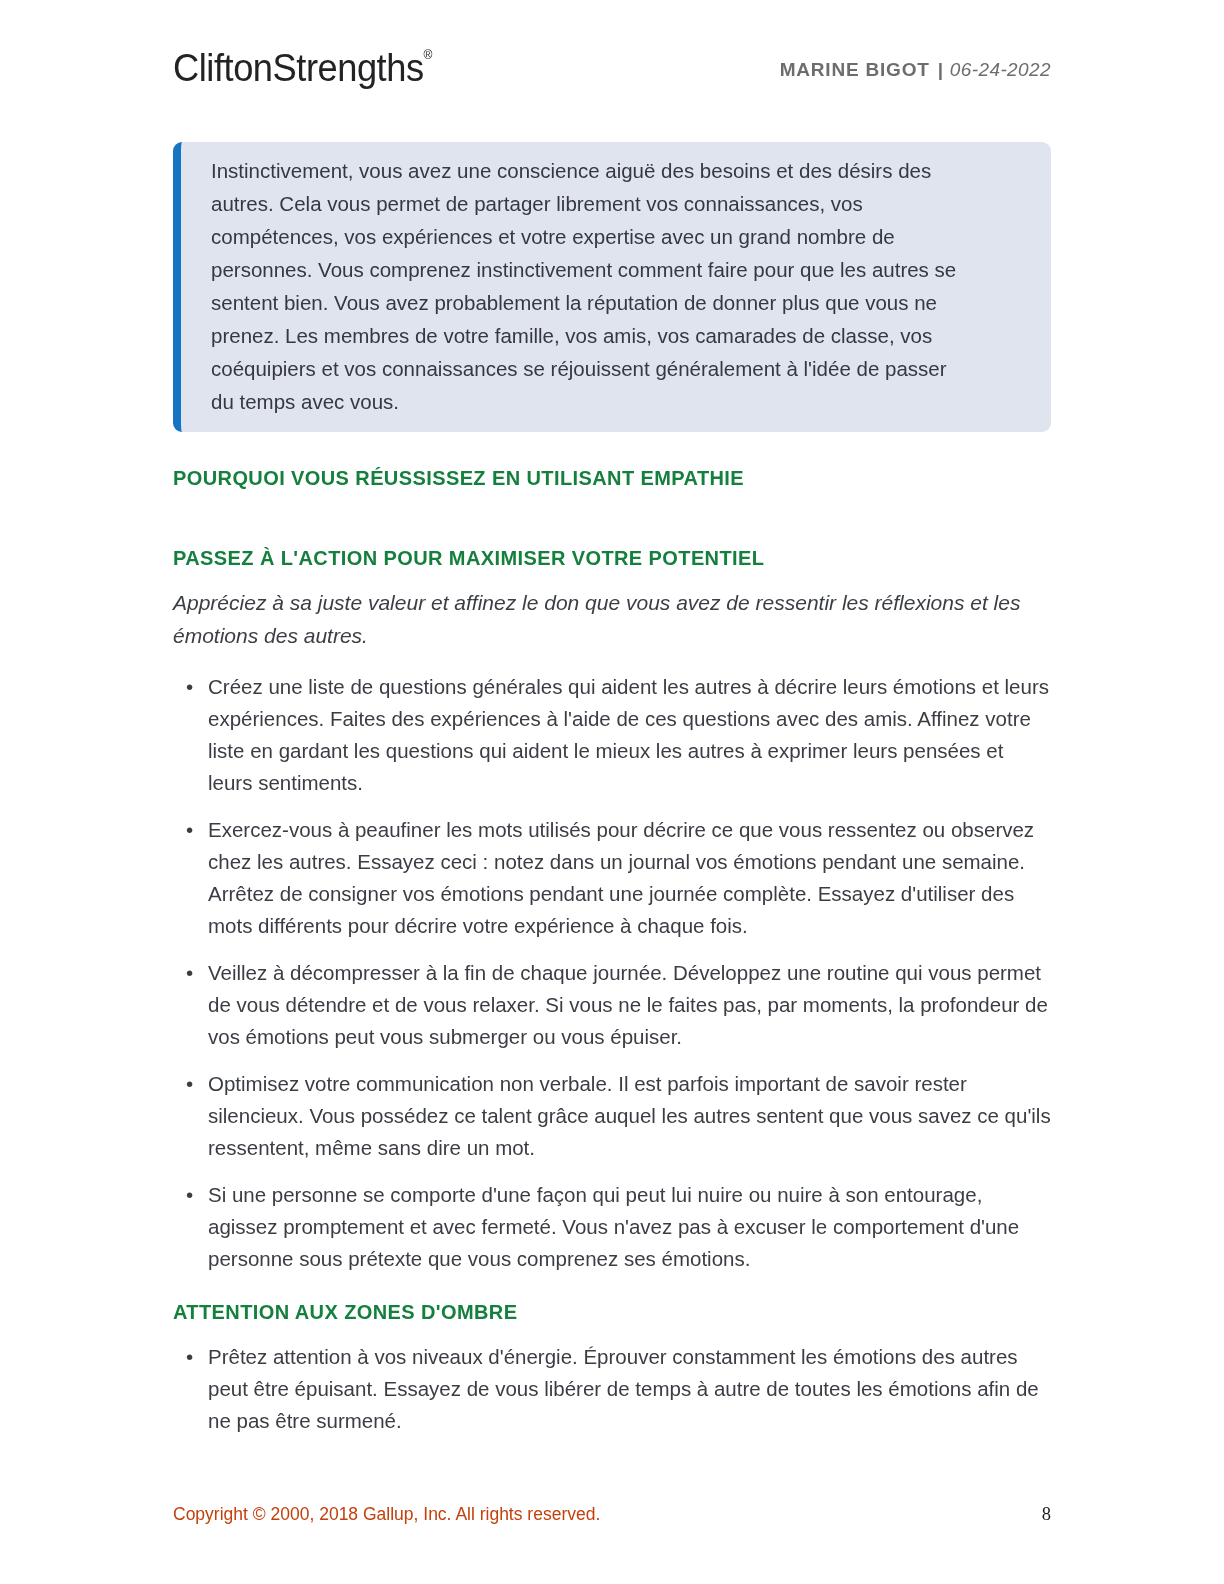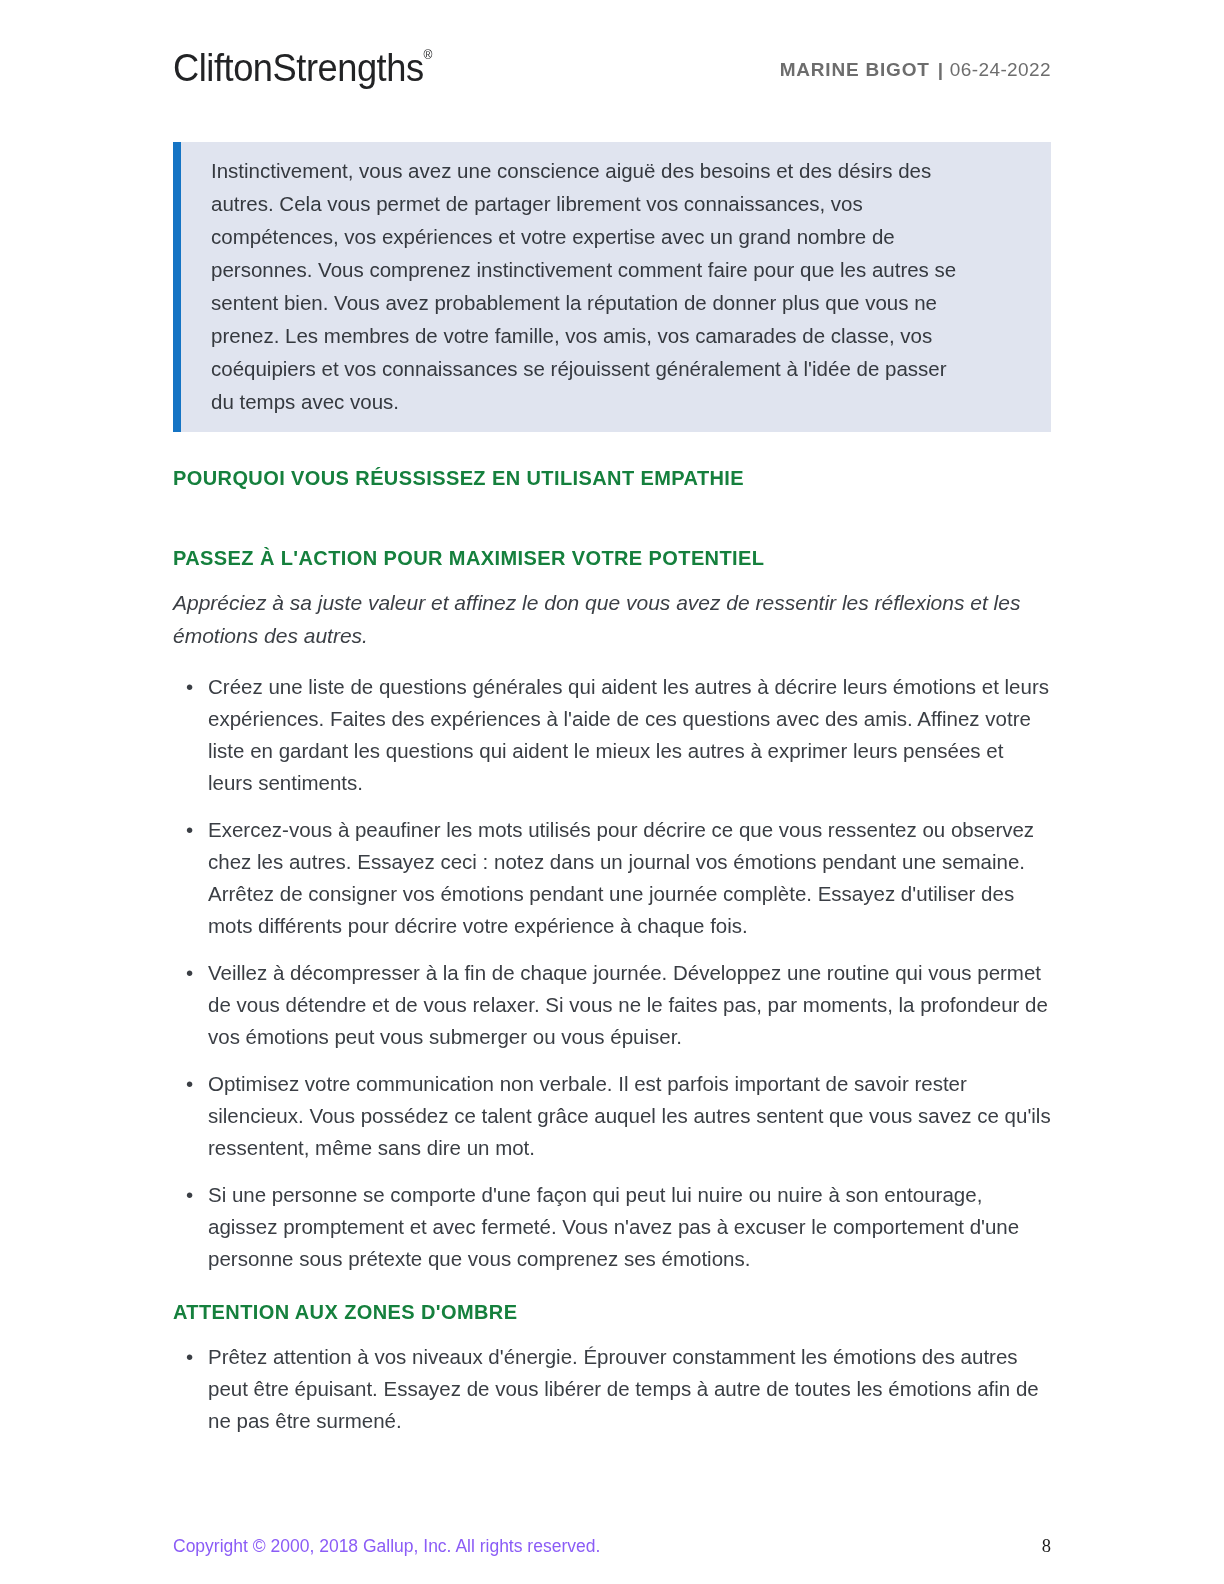--- a/index.html
+++ b/index.html
@@ -42,36 +42,36 @@
   }
   .header-meta {
     margin-top: 13px;
     font-size: 19px;
     color: #6d6d6d;
     letter-spacing: 0.8px;
     white-space: nowrap;
   }
   .header-meta .user { font-weight: 700; }
   .header-meta .sep  { font-weight: 700; margin: 0 6px 0 8px; }
-  .header-meta .date { font-weight: 400; letter-spacing: 0.4px; }
+  .header-meta .date { font-weight: 400; letter-spacing: 0.4px; font-style: italic; }
 
   
   .callout {
     background: #e0e4ef;
     border-left: 8px solid #1574c4;
     padding: 12px 90px 14px 30px;
     box-sizing: border-box;
   }
   .callout p {
     margin: 0;
     font-size: 20.5px;
     line-height: 33px;
     color: #35393f;
   }
-  .callout-first  { margin-top: 52px; }
+  .callout-first  { margin-top: 52px; border-radius: 9px; }
   .callout-second { margin-top: 23px; }
 
   
   h2 {
     margin: 0;
     font-size: 20px;
     font-weight: 700;
     color: #15803d;
     letter-spacing: 0.4px;
   }
@@ -118,22 +118,21 @@
     position: absolute;
     left: 117px;
     right: 117px;
     top: 1504px;
     display: flex;
     justify-content: space-between;
     align-items: baseline;
   }
   .footer .copyright {
     font-size: 17.5px;
-    color: #8b5cf6;
-    margin-top: 32px;
+    color: #c2410c;
   }
   .footer .page-number {
     font-family: "Liberation Serif", serif;
     font-size: 18.5px;
     color: #1c1c1c;
   }
 </style>
 </head>
 <body>
 

